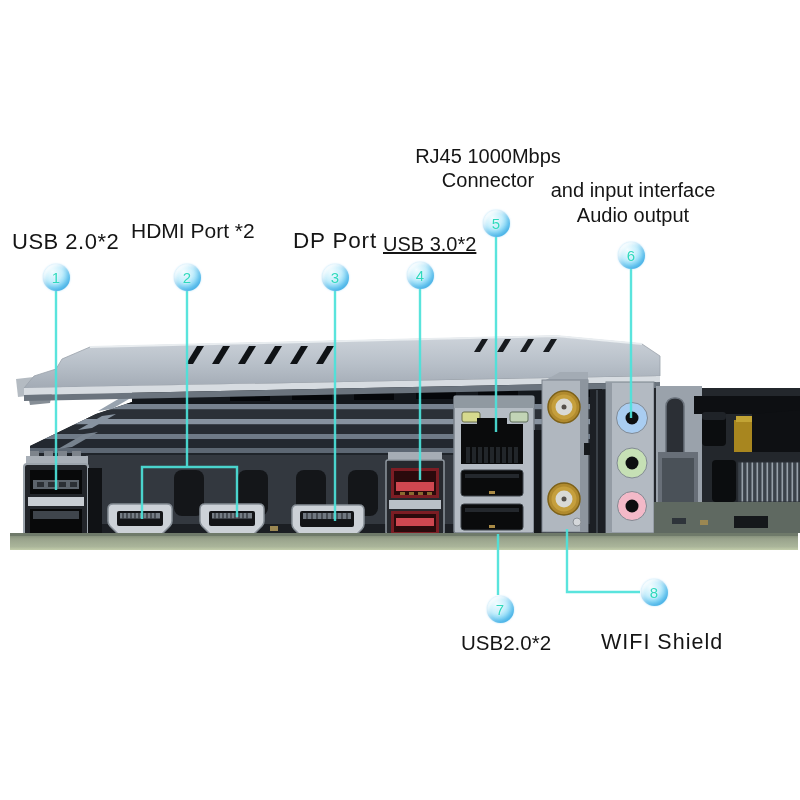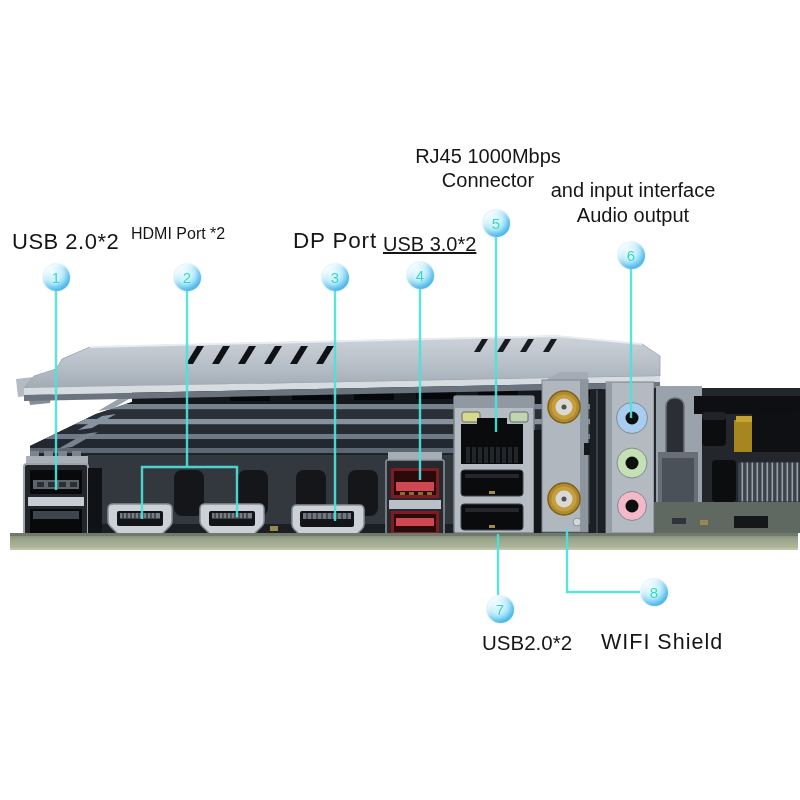--- a/index.html
+++ b/index.html
@@ -13,26 +13,26 @@
     font-family:"Liberation Sans",sans-serif;
     position:relative;overflow:hidden;
   }
   .stage{position:absolute;inset:0;width:800px;height:800px;}
   .board-svg{position:absolute;left:0;top:0;z-index:1;}
   .lbl{
     position:absolute;z-index:3;color:#151515;white-space:nowrap;
     font-family:"Liberation Sans",sans-serif;
   }
   .lbl1{left:12px;top:229px;font-size:22px;letter-spacing:.5px;}
-  .lbl2{left:131px;top:225px;font-size:16px;}
+  .lbl2{left:131px;top:219px;font-size:21px;}
   .lbl3{left:293px;top:228px;font-size:22.5px;letter-spacing:.8px;}
   .lbl4{left:383px;top:233px;font-size:20px;text-decoration:underline;}
   .lbl5{left:408px;top:144px;width:160px;text-align:center;font-size:20px;line-height:24px;}
   .lbl6{left:543px;top:178px;width:180px;text-align:center;font-size:20px;line-height:25px;}
-  .lbl7{left:482px;top:631px;font-size:20.5px;}
+  .lbl7{left:461px;top:631px;font-size:20.5px;}
   .lbl8a{left:601px;top:630px;font-size:21.5px;letter-spacing:1px;}
   .lbl8b{left:569px;top:660px;font-size:16px;}
   .circ{
     position:absolute;z-index:3;width:27px;height:27px;border-radius:50%;
     background:radial-gradient(circle at 35% 28%, #f2fcff 0%, #c4eefc 38%, #7fd8f8 68%, #42bdf0 100%);
     box-shadow:inset -2px -3px 5px rgba(30,140,210,.45), inset 2px 2px 3px rgba(255,255,255,.9), 0 0 2px rgba(120,200,245,.6);
     display:flex;align-items:center;justify-content:center;
     color:var(--num-color);font-size:15px;line-height:1;
     text-shadow:0 0 2px rgba(255,255,255,.85);
   }

